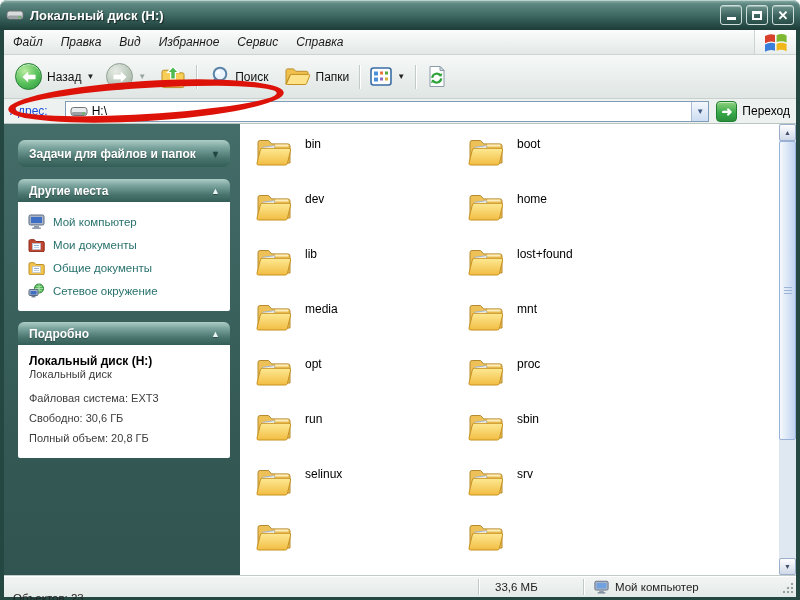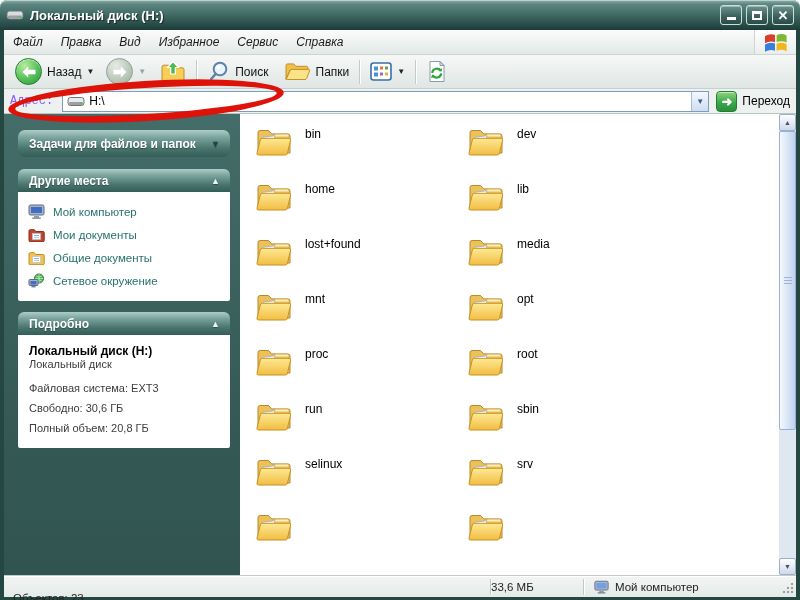--- a/index.html
+++ b/index.html
@@ -25,33 +25,33 @@
 
   
   .menubar { height:25px; background:linear-gradient(180deg,#fbfcfb,#e2e8e6); border-bottom:1px solid #cdd5d2;
     display:flex; align-items:center; font-size:12px; color:#1a1a1a;font-style:italic; }
   .menu-item { padding:4px 9px; cursor:default; }
   .menu-spacer { flex:1; }
   .winlogo-cell { width:42px; align-self:stretch; border-left:1px solid #cdd5d2;
     background:linear-gradient(180deg,#ffffff,#e9eeec); display:flex; align-items:center; justify-content:center; }
 
   
-  .toolbar { height:34px; background:linear-gradient(180deg,#f6f8f7,#dfe6e4); border-bottom:1px solid #c8d0cd;
+  .toolbar { height:44px; background:linear-gradient(180deg,#f6f8f7,#dfe6e4); border-bottom:1px solid #c8d0cd;
     display:flex; align-items:center; padding-left:8px; font-size:12px; color:#111; }
   .tool-sep { width:1px; height:24px; background:#c2cbc8; box-shadow:1px 0 0 #ffffff; margin:0 7px; }
   .tool-btn { display:flex; align-items:center; gap:5px; padding:2px 3px; border-radius:3px; }
   .circle { width:27px; height:27px; border-radius:50%; display:flex; align-items:center; justify-content:center; }
   .circle.green { background:radial-gradient(circle at 35% 28%,#b9eca0,#54bf58 55%,#2c9440); border:1px solid #1f7a2d; box-shadow:inset 0 1px 1px rgba(255,255,255,.6); }
   .circle.gray { background:radial-gradient(circle at 35% 28%,#e7ece6,#b9c6b8 60%,#9fb0a0); border:1px solid #8fa092; }
   .dd { font-size:8px; color:#222; }
   .dd.dis { color:#97a49e; }
 
   
   .addressbar { height:25px; background:#edf1ef; border-bottom:1px solid #b9c6c2; display:flex; align-items:center; padding:0 6px; font-size:12px; }
-  .addr-label { color:#8b5cf6; margin-right:9px;font-family:Liberation Mono, monospace; }
+  .addr-label { color:#1d4ed8; margin-right:17px; }
   .combo { flex:1; height:21px; background:#fff; border:1px solid #7f9db9; display:flex; align-items:center; }
   .combo-text { font-size:12px; color:#000; margin-left:4px; flex:1; }
   .combo-dd { width:17px; height:19px; border-left:1px solid #a9bdd4; background:linear-gradient(180deg,#f4f8fd,#cdddf2);
     display:flex; align-items:center; justify-content:center; font-size:8px; color:#3f5a82; }
   .go { display:flex; align-items:center; gap:5px; margin-left:7px; }
   .go-btn { width:21px; height:21px; border-radius:4px; border:1px solid #1e7f2e;
     background:linear-gradient(180deg,#8fd37f,#3aa94a 55%,#2a8f3c); color:#fff; font-weight:bold;
     display:flex; align-items:center; justify-content:center; font-size:13px; box-shadow:inset 0 1px 0 rgba(255,255,255,.5); }
 
   
@@ -89,21 +89,21 @@
   .sb-up { top:0; } .sb-down { bottom:0; }
   .sb-thumb { position:absolute; left:0; top:17px; height:299px; width:17px; border:1px solid #98b1d9; border-radius:2px;
     background:linear-gradient(90deg,#f6f9fc,#cfdef4 70%,#c0d3ee); display:flex; align-items:center; justify-content:center; }
   .sb-grip { width:8px; height:8px; background:repeating-linear-gradient(180deg,#9db4d6 0 1px,transparent 1px 3px); }
 
   
   .statusbar { height:22px; background:linear-gradient(180deg,#f3f5f4,#e4eae7); border-top:1px solid #c3ccc8;
     box-shadow:inset 0 1px 0 #ffffff; display:flex; align-items:center; font-size:11.5px; color:#222; }
   .sb-cell-left { flex:1; padding-left:9px;margin-top:22px; }
   .sb-divider { width:1px; height:16px; background:#c0c9c5; box-shadow:1px 0 0 #ffffff; }
-  .sb-cell-mid { width:92px; }
+  .sb-cell-mid { width:104px; padding-left:16px; }
   .sb-cell-right { width:212px; display:flex; align-items:center; gap:6px; padding-left:10px; }
   .resize-grip { width:13px; height:13px; margin:0 2px 0 auto; align-self:flex-end;
     background:
       radial-gradient(circle at 11px 11px,#97a39f 1.2px,transparent 1.6px),
       radial-gradient(circle at 7px 11px,#97a39f 1.2px,transparent 1.6px),
       radial-gradient(circle at 11px 7px,#97a39f 1.2px,transparent 1.6px),
       radial-gradient(circle at 3px 11px,#97a39f 1.2px,transparent 1.6px),
       radial-gradient(circle at 7px 7px,#97a39f 1.2px,transparent 1.6px),
       radial-gradient(circle at 11px 3px,#97a39f 1.2px,transparent 1.6px); }
 
@@ -347,20 +347,41 @@
       <rect x="19" y="7.6" width="13.5" height="1.8" rx="0.9" fill="#fbedbc"></rect>
       <rect x="19" y="11" width="13.5" height="1.8" rx="0.9" fill="#fbedbc"></rect>
       <g transform="rotate(-7 13 17)">
         <rect x="7" y="9.5" width="12.5" height="14.5" rx="1" fill="#fff" stroke="#9db6d8" stroke-width="0.9"></rect>
         <rect x="9" y="12.3" width="7.5" height="1.5" fill="#7aa0cc"></rect>
         <rect x="9" y="15.4" width="7.5" height="1.5" fill="#aac4e2"></rect>
         <rect x="9" y="18.5" width="7.5" height="1.5" fill="#aac4e2"></rect>
       </g>
       <path d="M2.6 28 q-2 0-1.6-1.9 L4.3 13 q0.3-1.7 2.1-1.7 h26.6 q2 0 1.6 1.8 L31.5 26.1 q-0.4 1.9-2.2 1.9 z" fill="url(#ffront)" stroke="#c8921f"></path>
     </svg>
+    <span class="flabel">boot</span>
+  </div>
+            <div class="fitem">
+    <svg width="36" height="30" viewBox="0 0 36 30">
+      <defs>
+        <linearGradient id="ffront" x1="0" y1="0" x2="0" y2="1">
+          <stop offset="0" stop-color="#fde993"></stop>
+                    <stop offset="1" stop-color="#f2bd43"></stop>
+        </linearGradient>
+      </defs>
+      <path d="M2 26 V5.6 q0-2.1 2.1-2.1 h8.4 l3.2 3.4 h16.2 q2.1 0 2.1 2.1 V26 z" fill="#edc158" stroke="#b68a2e"></path>
+      <rect x="19" y="7.6" width="13.5" height="1.8" rx="0.9" fill="#fbedbc"></rect>
+      <rect x="19" y="11" width="13.5" height="1.8" rx="0.9" fill="#fbedbc"></rect>
+      <g transform="rotate(-7 13 17)">
+        <rect x="7" y="9.5" width="12.5" height="14.5" rx="1" fill="#fff" stroke="#9db6d8" stroke-width="0.9"></rect>
+        <rect x="9" y="12.3" width="7.5" height="1.5" fill="#7aa0cc"></rect>
+        <rect x="9" y="15.4" width="7.5" height="1.5" fill="#aac4e2"></rect>
+        <rect x="9" y="18.5" width="7.5" height="1.5" fill="#aac4e2"></rect>
+      </g>
+      <path d="M2.6 28 q-2 0-1.6-1.9 L4.3 13 q0.3-1.7 2.1-1.7 h26.6 q2 0 1.6 1.8 L31.5 26.1 q-0.4 1.9-2.2 1.9 z" fill="url(#ffront)" stroke="#c8921f"></path>
+    </svg>
     <span class="flabel">dev</span>
   </div>
             <div class="fitem">
     <svg width="36" height="30" viewBox="0 0 36 30">
       <defs>
         <linearGradient id="ffront" x1="0" y1="0" x2="0" y2="1">
           <stop offset="0" stop-color="#fde993"></stop>
                     <stop offset="1" stop-color="#f2bd43"></stop>
         </linearGradient>
       </defs>
@@ -495,41 +516,20 @@
       <rect x="19" y="11" width="13.5" height="1.8" rx="0.9" fill="#fbedbc"></rect>
       <g transform="rotate(-7 13 17)">
         <rect x="7" y="9.5" width="12.5" height="14.5" rx="1" fill="#fff" stroke="#9db6d8" stroke-width="0.9"></rect>
         <rect x="9" y="12.3" width="7.5" height="1.5" fill="#7aa0cc"></rect>
         <rect x="9" y="15.4" width="7.5" height="1.5" fill="#aac4e2"></rect>
         <rect x="9" y="18.5" width="7.5" height="1.5" fill="#aac4e2"></rect>
       </g>
       <path d="M2.6 28 q-2 0-1.6-1.9 L4.3 13 q0.3-1.7 2.1-1.7 h26.6 q2 0 1.6 1.8 L31.5 26.1 q-0.4 1.9-2.2 1.9 z" fill="url(#ffront)" stroke="#c8921f"></path>
     </svg>
     <span class="flabel">proc</span>
-  </div>
-            <div class="fitem">
-    <svg width="36" height="30" viewBox="0 0 36 30">
-      <defs>
-        <linearGradient id="ffront" x1="0" y1="0" x2="0" y2="1">
-          <stop offset="0" stop-color="#fde993"></stop>
-                    <stop offset="1" stop-color="#f2bd43"></stop>
-        </linearGradient>
-      </defs>
-      <path d="M2 26 V5.6 q0-2.1 2.1-2.1 h8.4 l3.2 3.4 h16.2 q2.1 0 2.1 2.1 V26 z" fill="#edc158" stroke="#b68a2e"></path>
-      <rect x="19" y="7.6" width="13.5" height="1.8" rx="0.9" fill="#fbedbc"></rect>
-      <rect x="19" y="11" width="13.5" height="1.8" rx="0.9" fill="#fbedbc"></rect>
-      <g transform="rotate(-7 13 17)">
-        <rect x="7" y="9.5" width="12.5" height="14.5" rx="1" fill="#fff" stroke="#9db6d8" stroke-width="0.9"></rect>
-        <rect x="9" y="12.3" width="7.5" height="1.5" fill="#7aa0cc"></rect>
-        <rect x="9" y="15.4" width="7.5" height="1.5" fill="#aac4e2"></rect>
-        <rect x="9" y="18.5" width="7.5" height="1.5" fill="#aac4e2"></rect>
-      </g>
-      <path d="M2.6 28 q-2 0-1.6-1.9 L4.3 13 q0.3-1.7 2.1-1.7 h26.6 q2 0 1.6 1.8 L31.5 26.1 q-0.4 1.9-2.2 1.9 z" fill="url(#ffront)" stroke="#c8921f"></path>
-    </svg>
-    <span class="flabel">root</span>
   </div>
             <div class="fitem">
     <svg width="36" height="30" viewBox="0 0 36 30">
       <defs>
         <linearGradient id="ffront" x1="0" y1="0" x2="0" y2="1">
           <stop offset="0" stop-color="#fde993"></stop>
                     <stop offset="1" stop-color="#f2bd43"></stop>
         </linearGradient>
       </defs>
       <path d="M2 26 V5.6 q0-2.1 2.1-2.1 h8.4 l3.2 3.4 h16.2 q2.1 0 2.1 2.1 V26 z" fill="#edc158" stroke="#b68a2e"></path>

